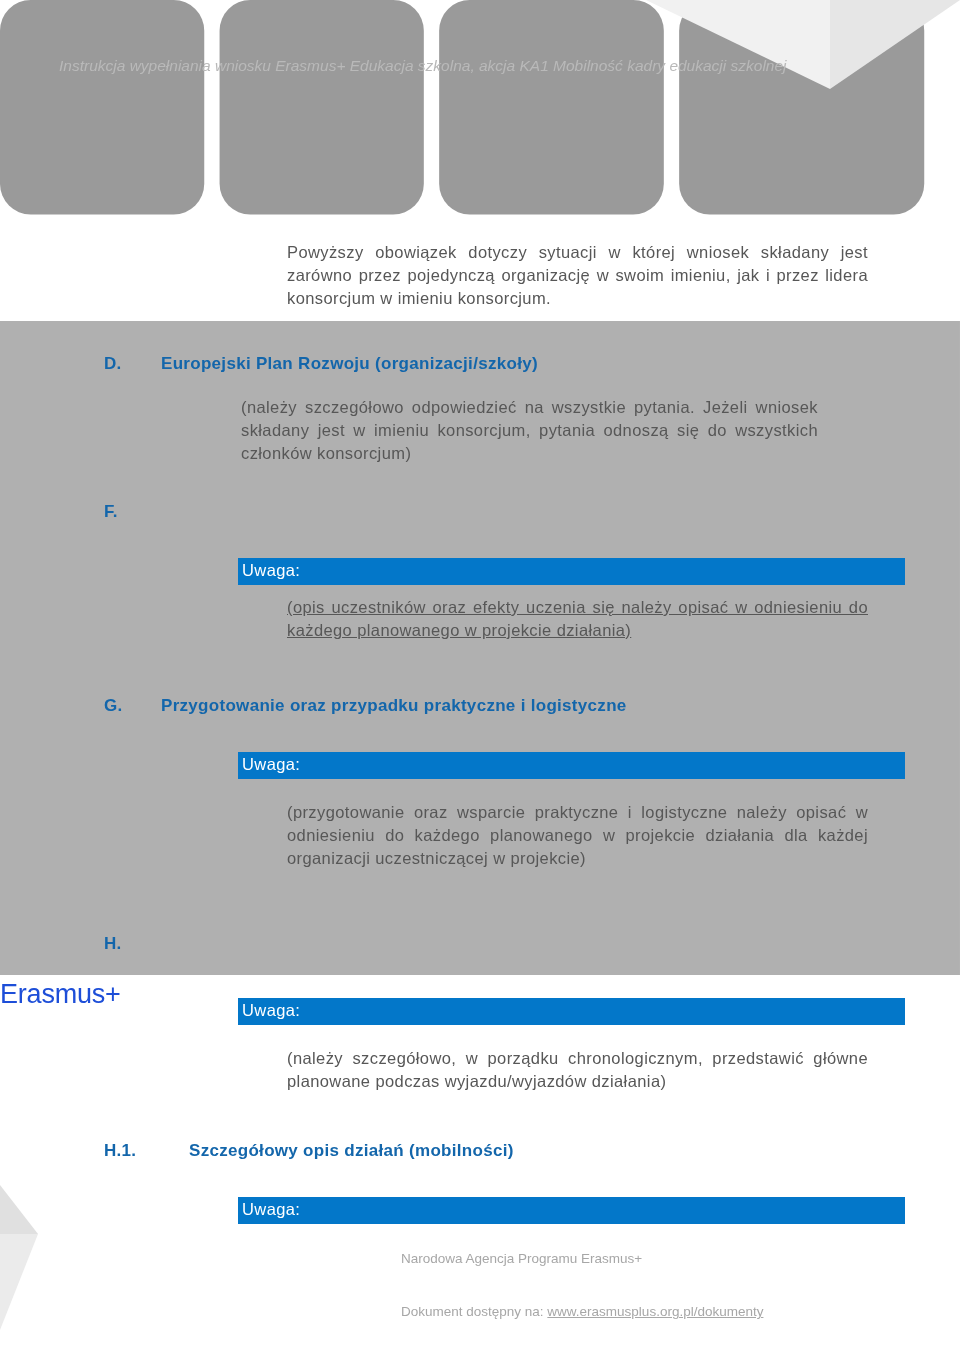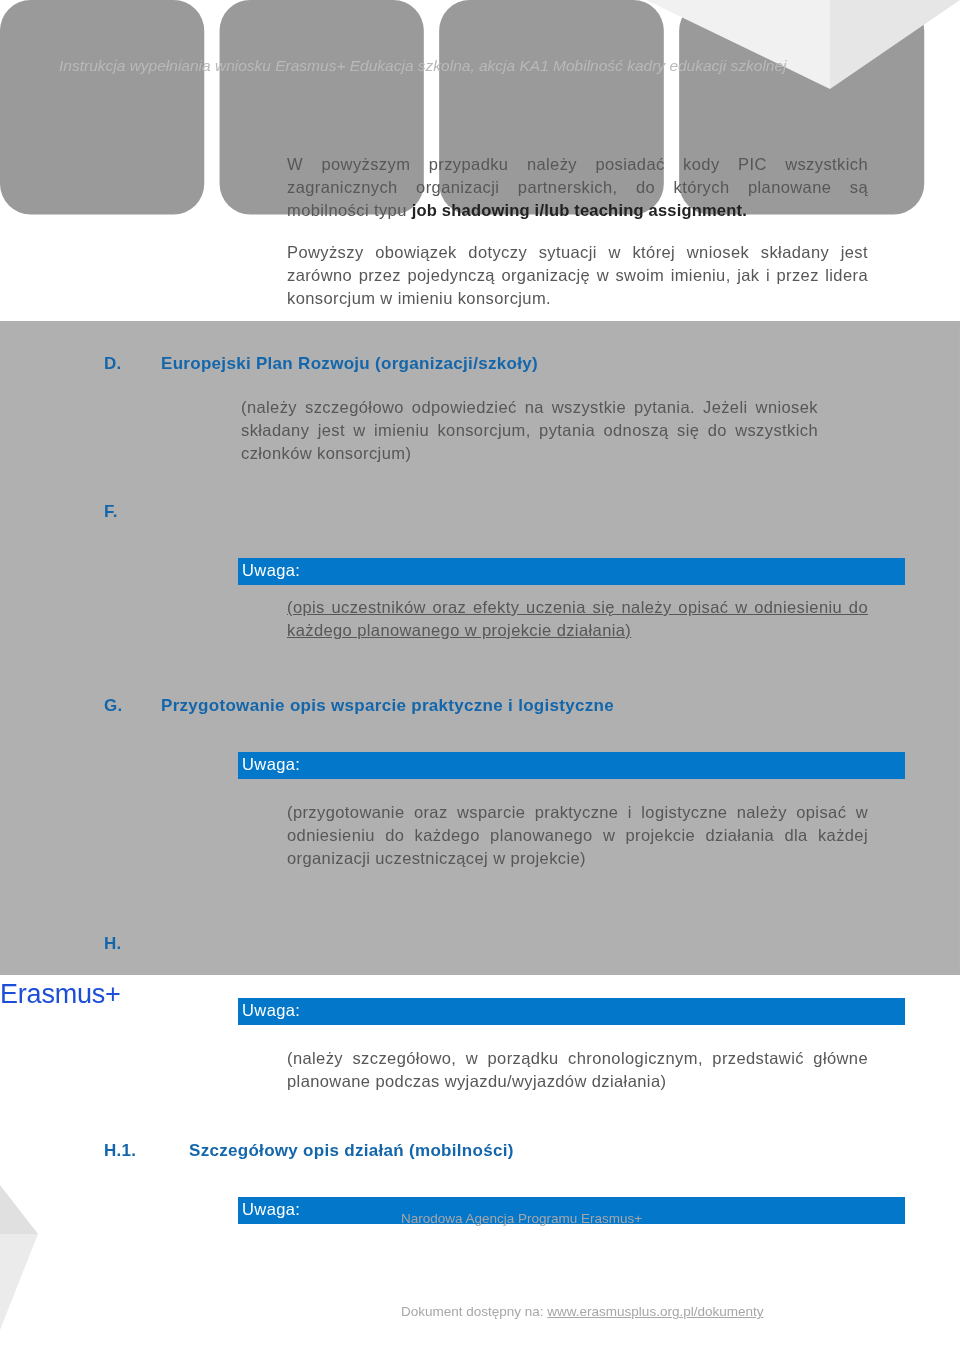--- a/index.html
+++ b/index.html
@@ -42,39 +42,38 @@
 
   
   <svg class="hdr-art" viewBox="0 0 960 140">
     <polygon points="646,0 830,0 830,89" fill="#f1f1f1"></polygon>
     <polygon points="830,0 960,0 830,89" fill="#e6e6e6"></polygon>
   </svg>
 
   <div class="hdr-text">Instrukcja wypełniania wniosku Erasmus+ Edukacja szkolna, akcja KA1 Mobilność kadry edukacji szkolnej</div>
 
   
-  <div class="para" style="left:287px;top:153px;width:581px;"><span>W powyższym przypadku należy posiadać kody PIC wszystkich zagranicznych organizacji partnerskich, do których planowane są mobilności typu </span><b>job shadowing i/lub teaching assignment.</b></div>
 
   
   <div class="para" style="left:287px;top:241px;width:581px;">Powyższy obowiązek dotyczy sytuacji w której wniosek składany jest zarówno przez pojedynczą organizację w swoim imieniu, jak i przez lidera konsorcjum w imieniu konsorcjum.</div>
 
   
   <div class="sec-letter" style="left:104px;top:352px;">D.</div>
   <div class="sec-title" style="left:161px;top:352px;">Europejski Plan Rozwoju (organizacji/szkoły)</div>
   <div class="sec-note" style="left:241px;top:396px;width:577px;">(należy szczegółowo odpowiedzieć na wszystkie pytania. Jeżeli wniosek składany jest w imieniu konsorcjum, pytania odnoszą się do wszystkich członków konsorcjum)</div>
 
   
   <div class="sec-letter" style="left:104px;top:500px;">F.</div>
   <div class="uwaga" style="left:238px;top:558px;width:667px;"></div>
   <div class="uwaga-lbl" style="left:242px;top:557px;">Uwaga:</div>
   <div class="sec-note" style="left:287px;top:596px;width:581px;text-decoration:underline;">(opis uczestników oraz efekty uczenia się należy opisać w odniesieniu do każdego planowanego w projekcie działania)</div>
 
   
   <div class="sec-letter" style="left:104px;top:694px;">G.</div>
-  <div class="sec-title" style="left:161px;top:694px;">Przygotowanie opis wsparcie praktyczne i logistyczne</div>
+  <div class="sec-title" style="left:161px;top:694px;">Przygotowanie oraz przypadku praktyczne i logistyczne</div>
   <div class="uwaga" style="left:238px;top:752px;width:667px;"></div>
   <div class="uwaga-lbl" style="left:242px;top:751px;">Uwaga:</div>
   <div class="sec-note" style="left:287px;top:801px;width:581px;">(przygotowanie oraz wsparcie praktyczne i logistyczne należy opisać w odniesieniu do każdego planowanego w projekcie działania dla każdej organizacji uczestniczącej w projekcie)</div>
 
   
   <div class="sec-letter" style="left:104px;top:932px;">H.</div>
   <div class="uwaga" style="left:238px;top:998px;width:667px;"></div>
   <div class="uwaga-lbl" style="left:242px;top:997px;">Uwaga:</div>
   <div class="sec-note" style="left:287px;top:1047px;width:581px;">(należy szczegółowo, w porządku chronologicznym, przedstawić główne planowane podczas wyjazdu/wyjazdów działania)</div>
 
@@ -101,16 +100,16 @@
   </svg>
 
   
   <svg class="eu-flag" viewBox="0 0 44 30">
     <rect x="0" y="0" width="44" height="30" fill="#b0b0b0"></rect>
   </svg>
 
   <div class="erasmus-word">Erasmus+</div>
 
   
-  <div class="foot-txt" style="left:401px;top:1208px;">Narodowa Agencja Programu Erasmus+</div>
+  <div class="foot-txt" style="left:401px;top:1248px;">Narodowa Agencja Programu Erasmus+</div>
   <div class="foot-txt" style="left:401px;top:1301px;"><span>Dokument dostępny na: </span><span class="foot-link">www.erasmusplus.org.pl/dokumenty</span></div>
 
 </div>
 
 </body></html>

